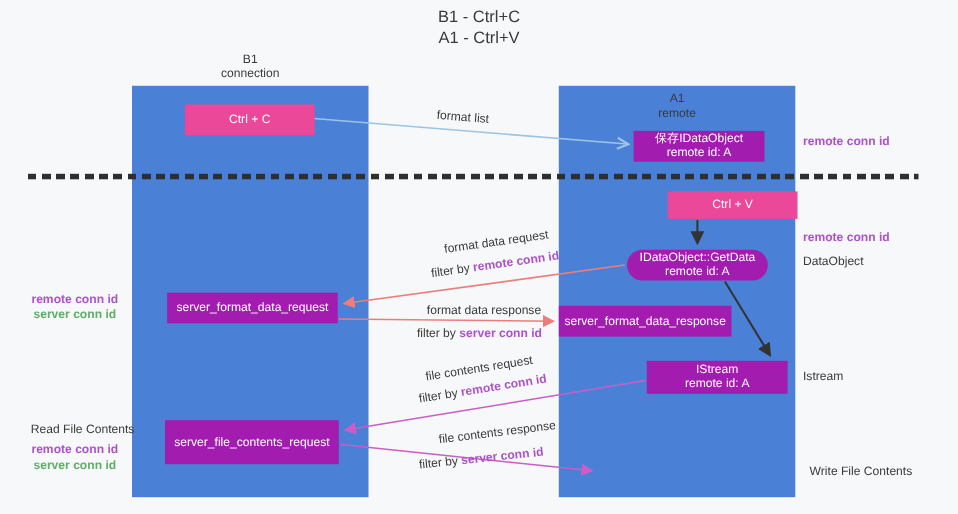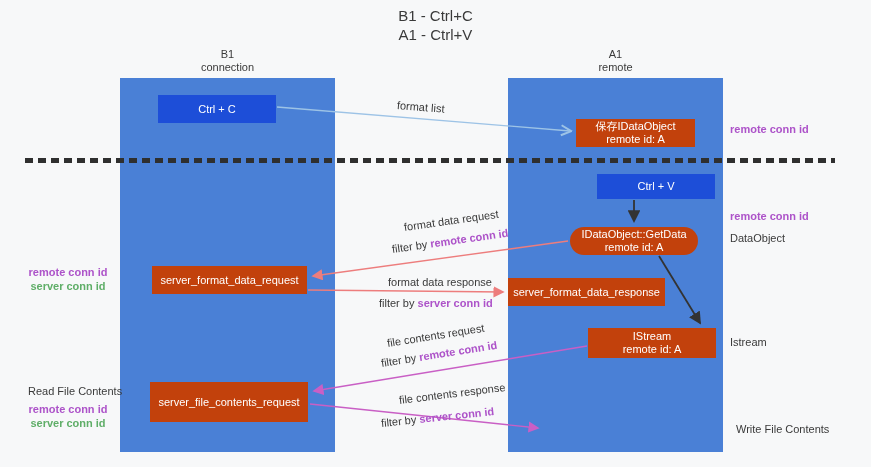--- a/index.html
+++ b/index.html
@@ -1,22 +1,22 @@
 <!DOCTYPE html>
 <html><head>
 <meta charset="utf-8">
 <style>
   html,body{margin:0;padding:0;background:#f7f8f9;font-family:"Liberation Sans",sans-serif;}
   #stage{position:relative;width:871px;height:467px;background:#f7f8f9;overflow:hidden;}
   .col{position:absolute;top:78px;width:215px;height:374px;background:#4a80d6;z-index:1;}
   .col-header{position:absolute;top:48px;width:215px;text-align:center;font-size:11px;color:#3a3a3a;line-height:13px;z-index:2;}
   #title{position:absolute;top:6px;left:0;width:100%;text-align:center;font-size:15px;color:#3a3a3a;line-height:19px;z-index:2;}
   .box{position:absolute;display:flex;flex-direction:column;align-items:center;justify-content:center;color:#fff;font-size:11px;line-height:13px;text-align:center;z-index:4;}
-  .green{background:#1d4ed8;}
-  .orange{background:#c2410c;}
+  .green{background:#ec4899;margin-left:10px;}
+  .orange{background:#a21caf;}
   #arrows{position:absolute;left:0;top:0;z-index:3;}
   .albl{position:absolute;font-size:11px;color:#3a3a3a;white-space:nowrap;z-index:5;transform-origin:left center;}
   .purple{color:#ad53c9;font-weight:bold;}
   .greentxt{color:#5fae68;font-weight:bold;}
   .side{position:absolute;font-size:11px;white-space:nowrap;z-index:5;}
   .side.bold{font-weight:bold;}
   .dark{color:#3a3a3a;}
   .pairs{position:absolute;width:100px;text-align:center;font-size:11px;font-weight:bold;line-height:14px;z-index:5;}
   #dashline{position:absolute;left:25px;top:158px;width:810px;height:5px;z-index:6;
     background:repeating-linear-gradient(90deg,#2f2f2f 0 8px,transparent 8px 13px);}
@@ -28,21 +28,21 @@
 
   <div id="title">
     <div>B1 - Ctrl+C</div>
     <div>A1 - Ctrl+V</div>
   </div>
 
   <div class="col-header" style="left:120px;">
     <div>B1</div>
     <div>connection</div>
   </div>
-  <div class="col-header" style="left:508px;">
+  <div class="col-header" style="left:508px;margin-top:36px;">
     <div>A1</div>
     <div>remote</div>
   </div>
 
   <div class="col" style="left:120px;"></div>
   <div class="col" style="left:508px;"></div>
 
   <div id="dashline"></div>
 
   <svg id="arrows" width="871" height="467">

